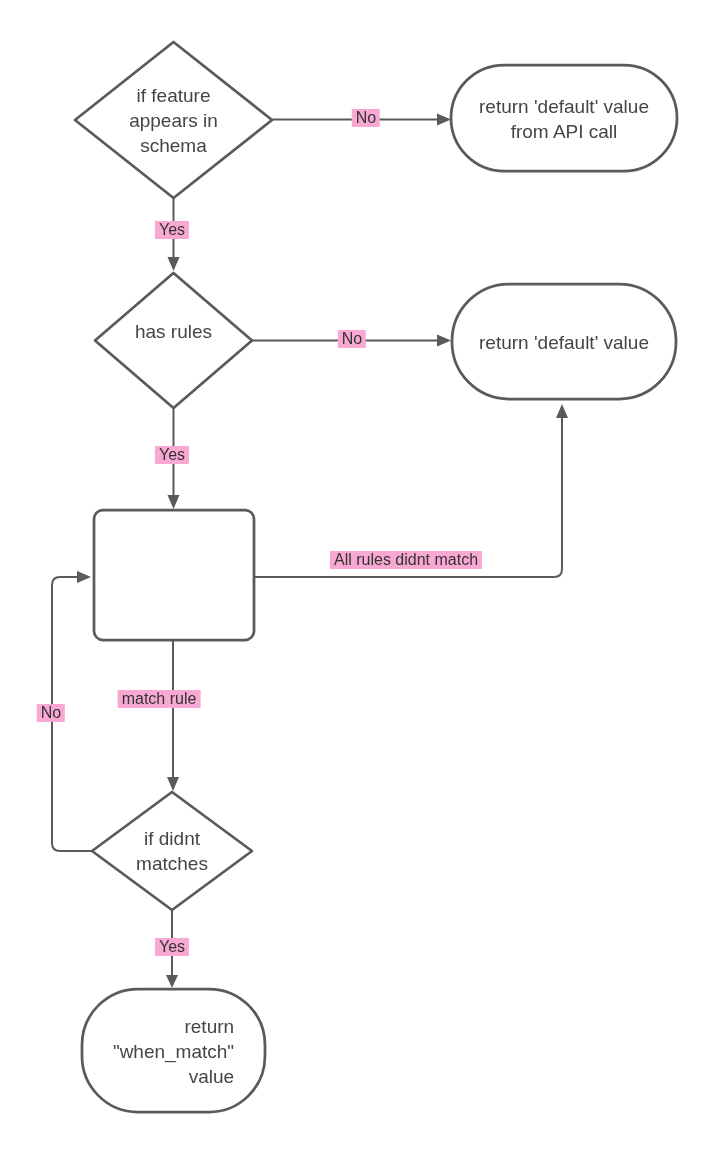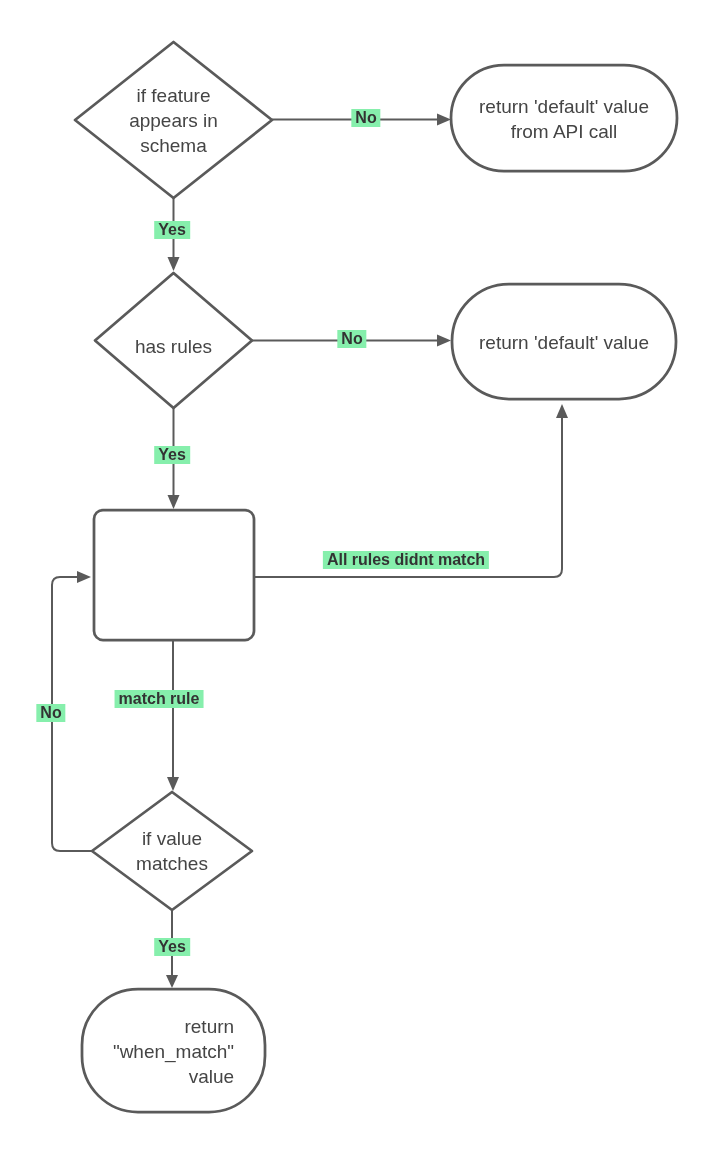--- a/index.html
+++ b/index.html
@@ -17,24 +17,24 @@
     transform: translate(-50%, -50%);
     text-align: center;
     font-size: 19px;
     line-height: 25px;
     color: #454545;
     white-space: nowrap;
   }
   .edge-label {
     position: absolute;
     transform: translate(-50%, -50%);
-    font-weight: bold;
+    font-weight: normal;
     font-size: 16px;
     color: #333333;
-    background: #86efac;
+    background: #f9a8d4;
     padding: 0 4px;
     white-space: nowrap;
   }
 </style>
 </head>
 <body>
 
 <div class="canvas">
 
   <svg width="713" height="1153" viewBox="0 0 713 1153">
@@ -83,31 +83,31 @@
     <div>if feature</div>
     <div>appears in</div>
     <div>schema</div>
   </div>
 
   <div class="node-label" style="left:564px; top:118.5px;">
     <div>return 'default' value</div>
     <div>from API call</div>
   </div>
 
-  <div class="node-label" style="left:173.5px; top:346px;text-align:right;">
+  <div class="node-label" style="left:173.5px; top:331px;text-align:right;">
     <div>has rules</div>
   </div>
 
   <div class="node-label" style="left:564px; top:342px;">
     <div>return 'default' value</div>
   </div>
 
 
   <div class="node-label" style="left:172px; top:851px;">
-    <div>if value</div>
+    <div>if didnt</div>
     <div>matches</div>
   </div>
 
   <div class="node-label" style="left:173.5px; top:1050.5px;text-align:right;">
     <div>return</div>
     <div>"when_match"</div>
     <div>value</div>
   </div>
 
   <div class="edge-label" style="left:366px; top:118px;">No</div>

